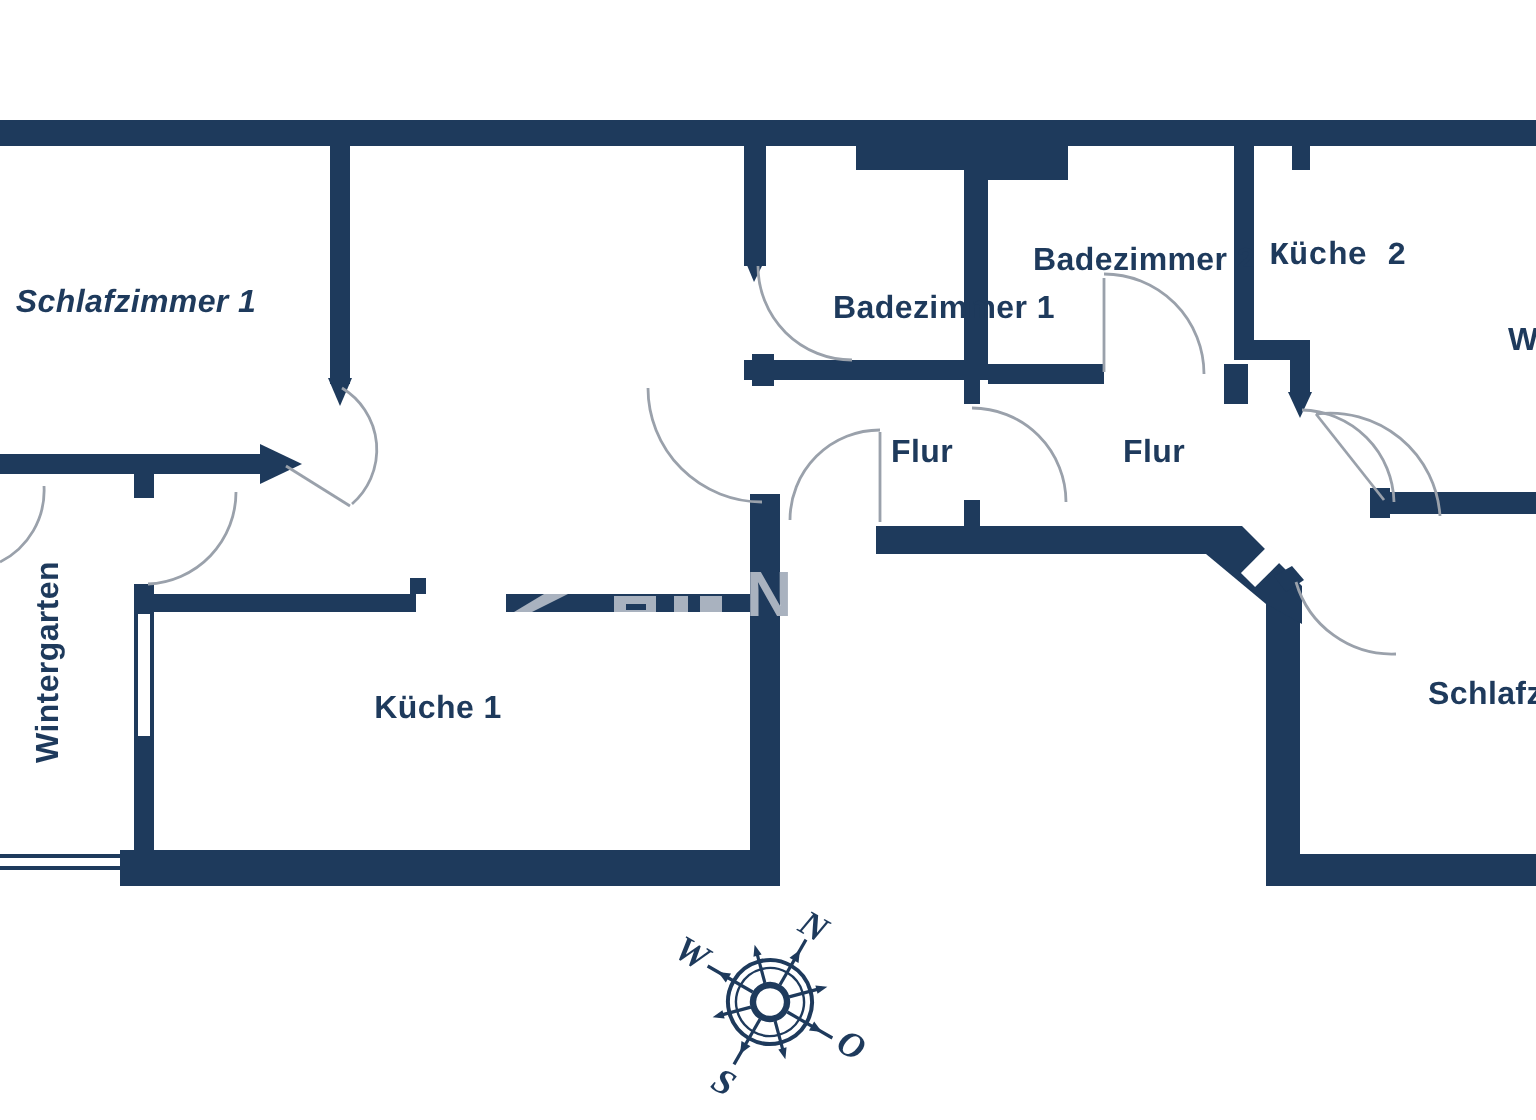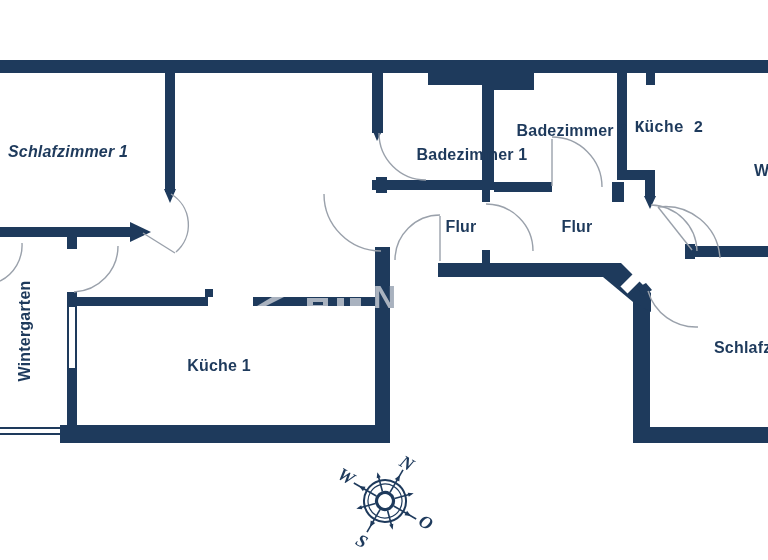--- a/index.html
+++ b/index.html
@@ -134,16 +134,16 @@
   <div class="wm-letter" style="left:373px;top:281px;">N</div>
 
   <div class="label" style="left:68px;top:152px;font-style:italic;">Schlafzimmer 1</div>
   <div class="label" style="left:424px;top:155px;margin-left:48px;">Badezimmer 1</div>
   <div class="label" style="left:552px;top:131px;margin-left:20px;">Badezimmer 2</div>
   <div class="label" style="left:669px;top:128px;font-family:Liberation Mono, monospace;">Küche 2</div>
   <div class="label label-left" style="left:754px;top:171px;">Wohnzimmer 2</div>
   <div class="label" style="left:461px;top:227px;">Flur</div>
   <div class="label" style="left:577px;top:227px;">Flur</div>
   <div class="label label-vert" style="left:25px;top:331px;">Wintergarten</div>
-  <div class="label" style="left:219px;top:366px;">Küche 1</div>
+  <div class="label" style="left:219px;top:355px;">Küche 1</div>
   <div class="label label-left" style="left:714px;top:348px;">Schlafzimmer 2</div>
 
 </div>
 
 </body></html>

